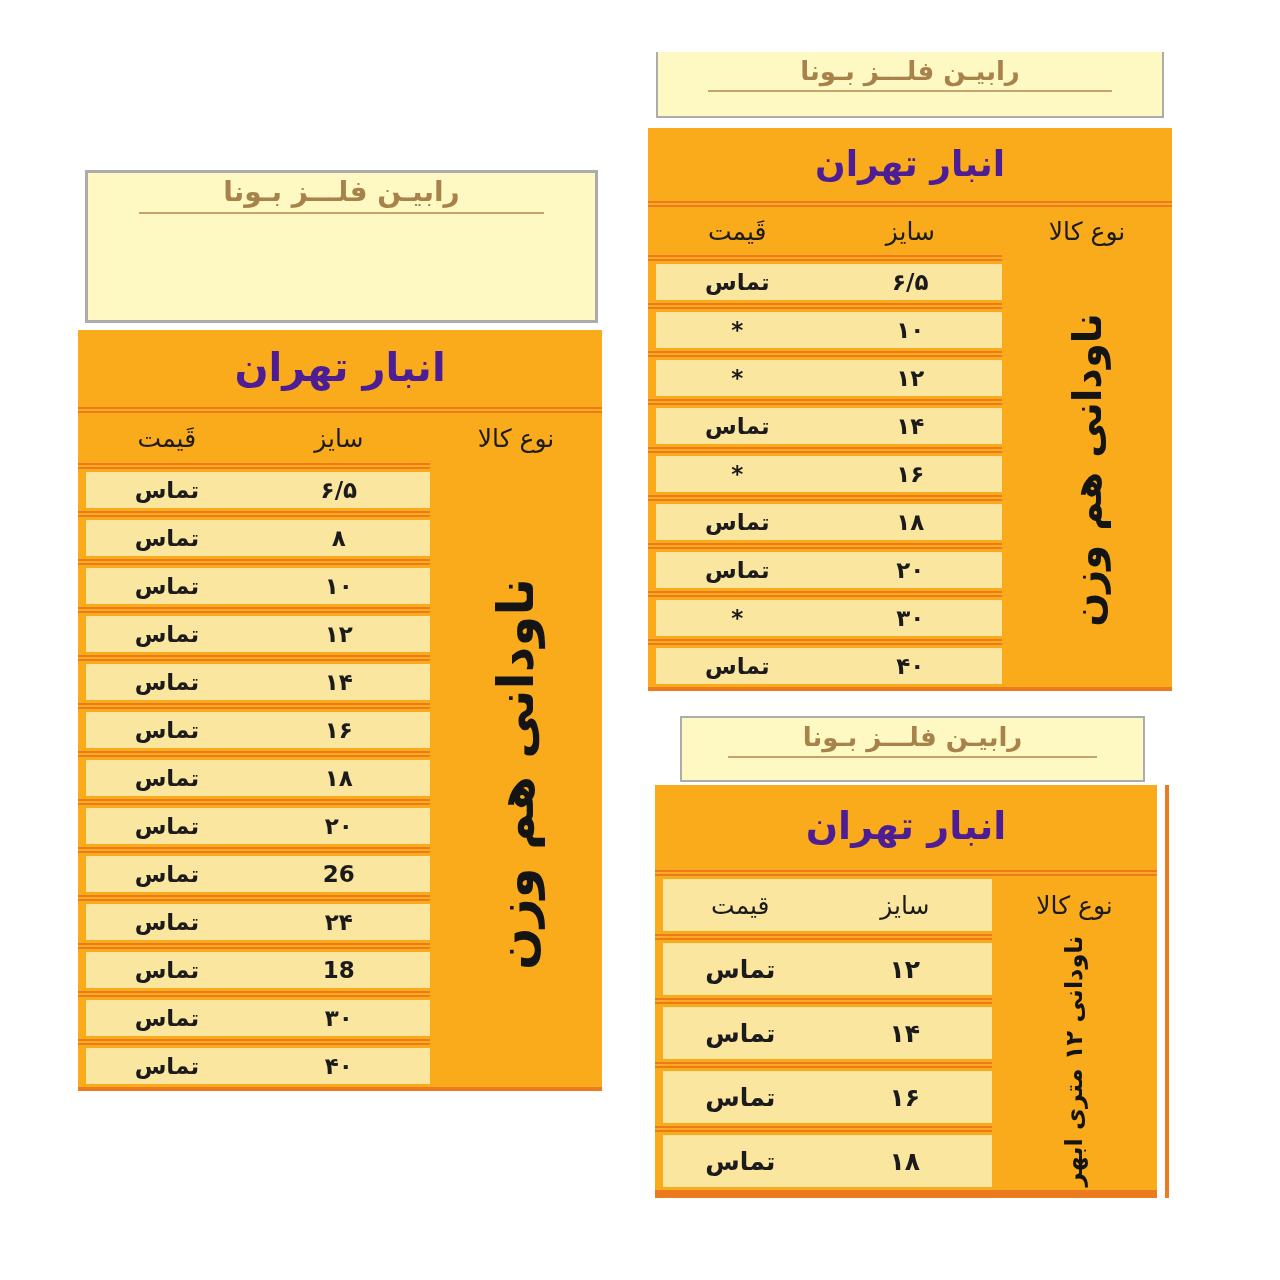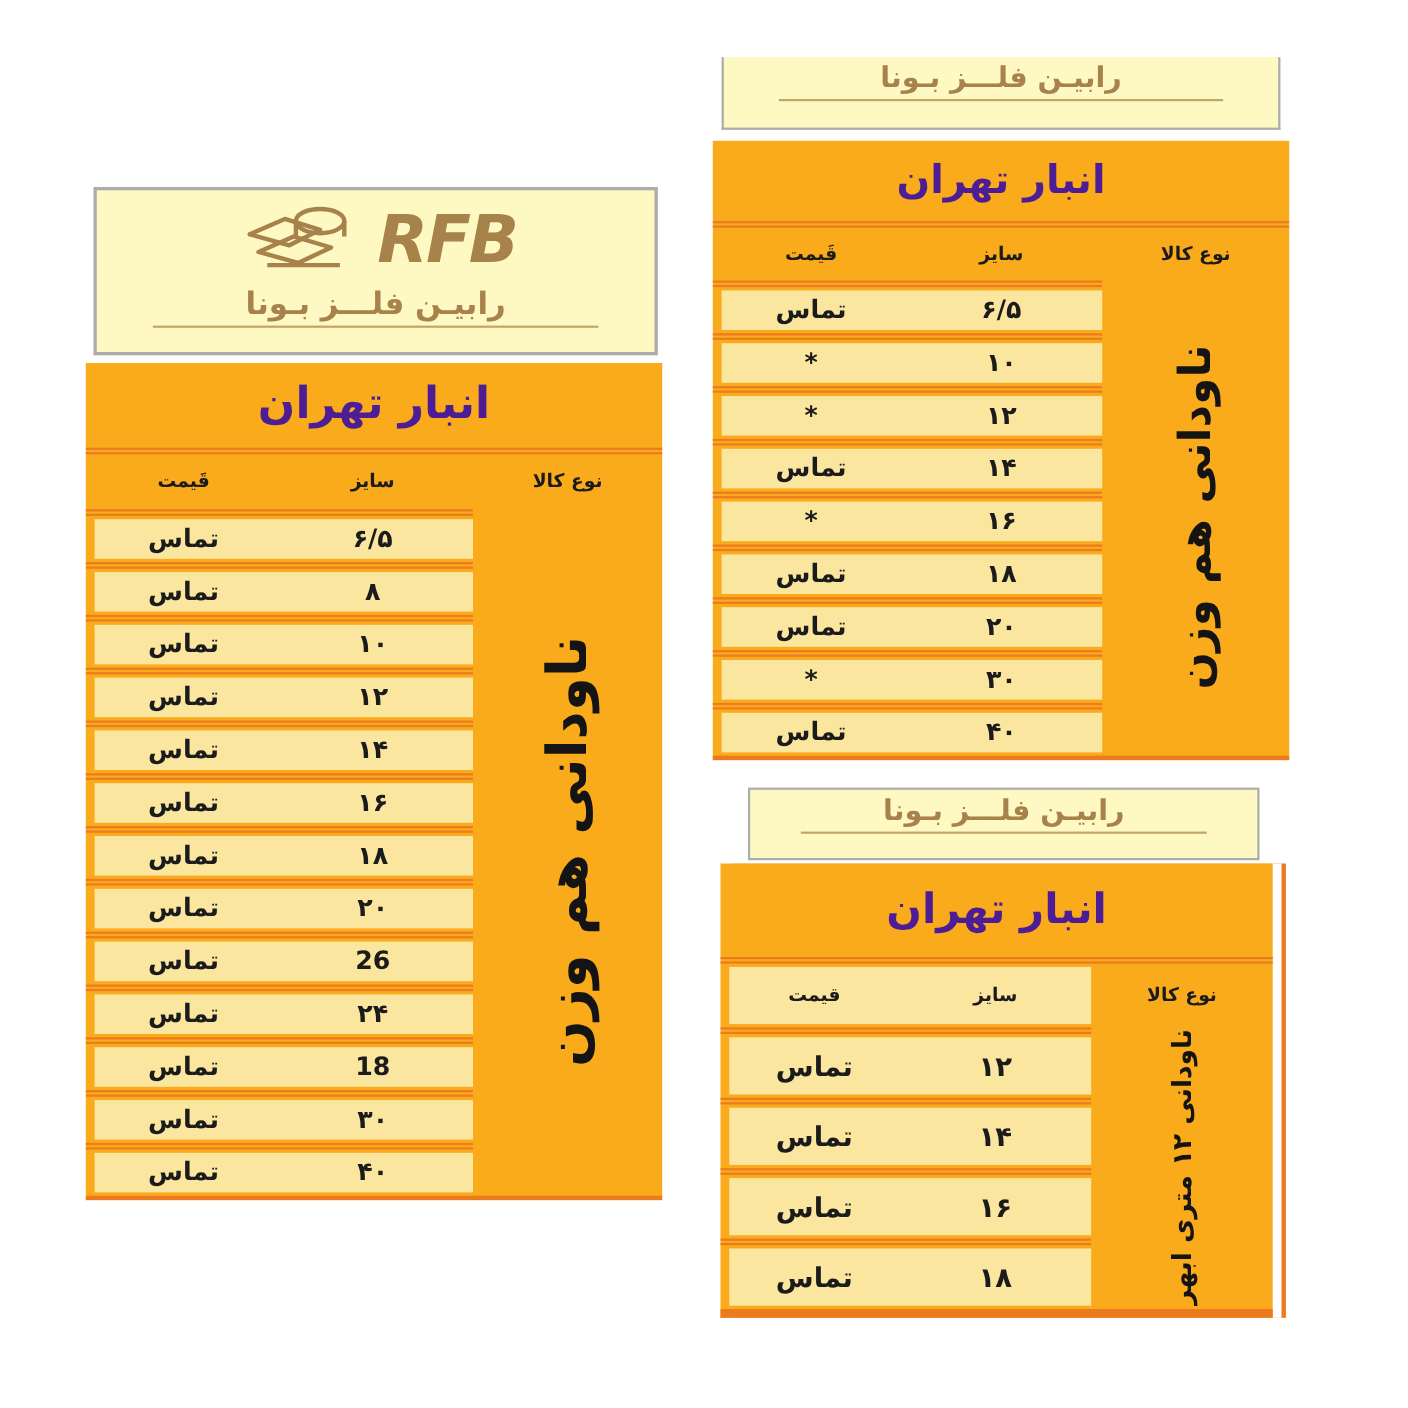--- a/index.html
+++ b/index.html
@@ -17,21 +17,21 @@
   .logo.small{border-width:2px;}
   .logo.small .wordmark{font-size:26px;margin-top:4px;}
   .logo.noTop{border-top:none;}
   
   .tbl{position:absolute;background:var(--orange);box-sizing:border-box;border-bottom:4px solid var(--line);}
   .title{display:flex;align-items:center;justify-content:center;font-weight:700;color:#4c1d95;}
   .rsep{margin:3px 0;}
   .rsep i{display:block;height:2px;background:var(--line);}
   .rsep i + i{margin-top:2px;}
   .hdr,.body{display:grid;grid-template-columns:var(--type) 1fr;}
-  .hcell{display:flex;align-items:center;justify-content:center;font-weight:700;font-size:17px;}
+  .hcell{display:flex;align-items:center;justify-content:center;font-weight:400;font-size:25px;}
   .hstrip{display:flex;align-items:stretch;margin-inline-end:8px;}
   .hstrip .hcell.size{flex:0 0 53%;}
   .hstrip .hcell.price{flex:1 1 auto;}
   .creamhdr{background:var(--cream);}
   .rows{padding-bottom:3px;}
   .row{display:flex;align-items:center;background:var(--cream);margin-inline-end:8px;font-weight:700;}
   .row .cell{display:flex;align-items:center;justify-content:center;}
   .row .cell.size{flex:0 0 53%;}
   .row .cell.price{flex:1 1 auto;}
   .typecol{position:relative;}
@@ -54,32 +54,20 @@
   .t-br .row{height:52px;font-size:25px;}
   .t-br .vlabel span{font-size:24px;letter-spacing:1px;}
   .t-br{border-bottom-width:8px;box-shadow:8px 0 0 #ffffff,12px 0 0 var(--line);}
 </style>
 </head>
 <body>
 
 <div id="canvas">
 
   <div class="logo" style="left:85px;top:170px;width:513px;height:153px;">
-    <div class="logo-row">
-      <svg width="120" height="78" viewBox="0 0 120 78">
-        <g fill="none" stroke="#A8824B" stroke-width="4" stroke-linejoin="round">
-          <path d="M14 34 L46 20 L78 30 L50 44 Z"></path>
-          <path d="M22 50 L54 36 L88 46 L58 60 Z"></path>
-          <ellipse cx="78" cy="22" rx="22" ry="11"></ellipse>
-          <path d="M56 22 L56 36 M100 22 L100 36"></path>
-          <path d="M30 62 L96 62"></path>
-        </g>
-      </svg>
-      <span class="rfb">RFB</span>
-    </div>
     <div class="wordmark">رابیـن فلـــز بـونا</div>
     <div class="wline"></div>
   </div>
 
   <section class="tbl t-left" dir="rtl" style="left:78px;top:330px;width:524px;">
     <div class="title">انبار تهران</div>
     <div class="rsep">
         <i></i>
         <i></i>
       </div>

